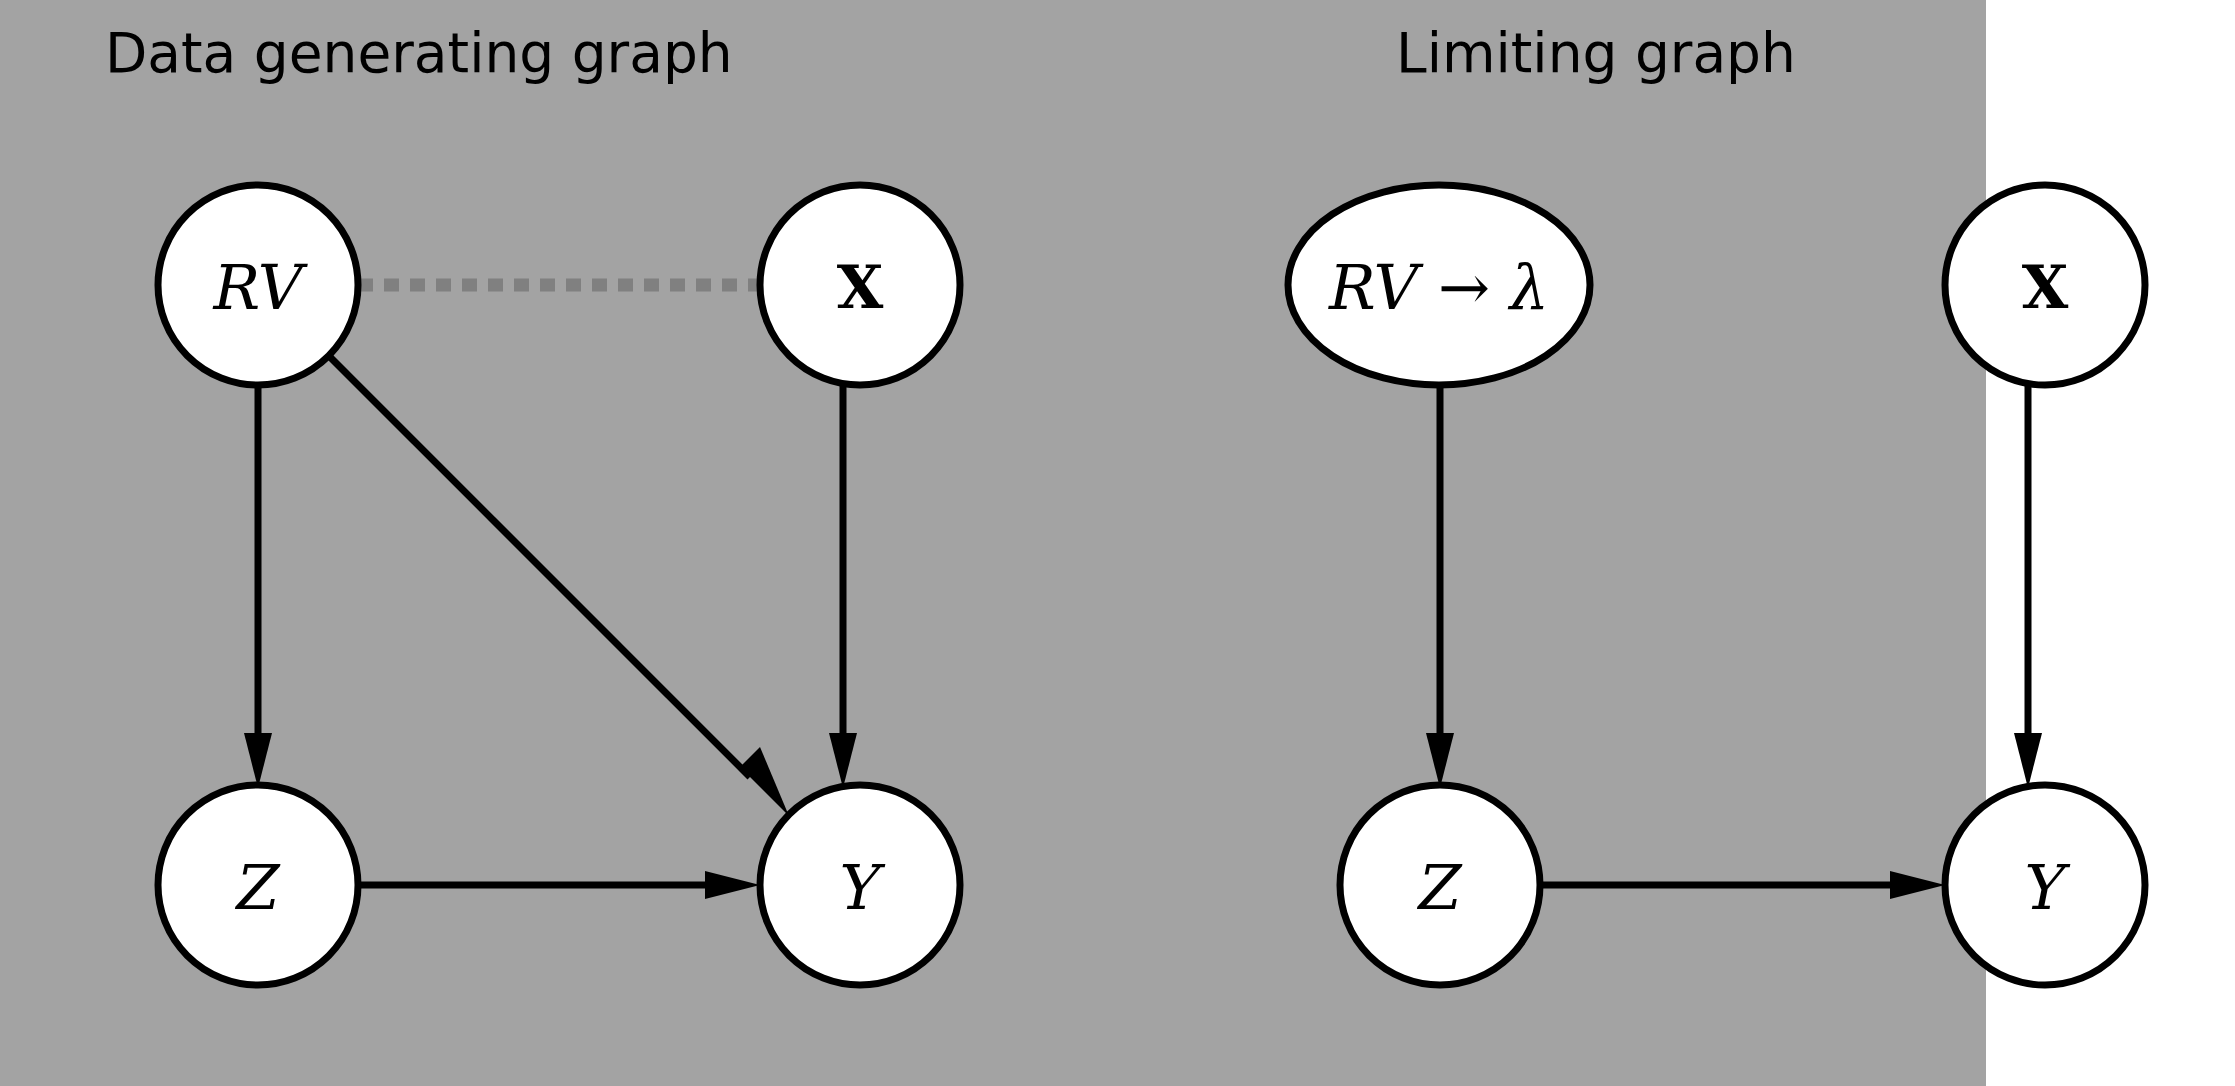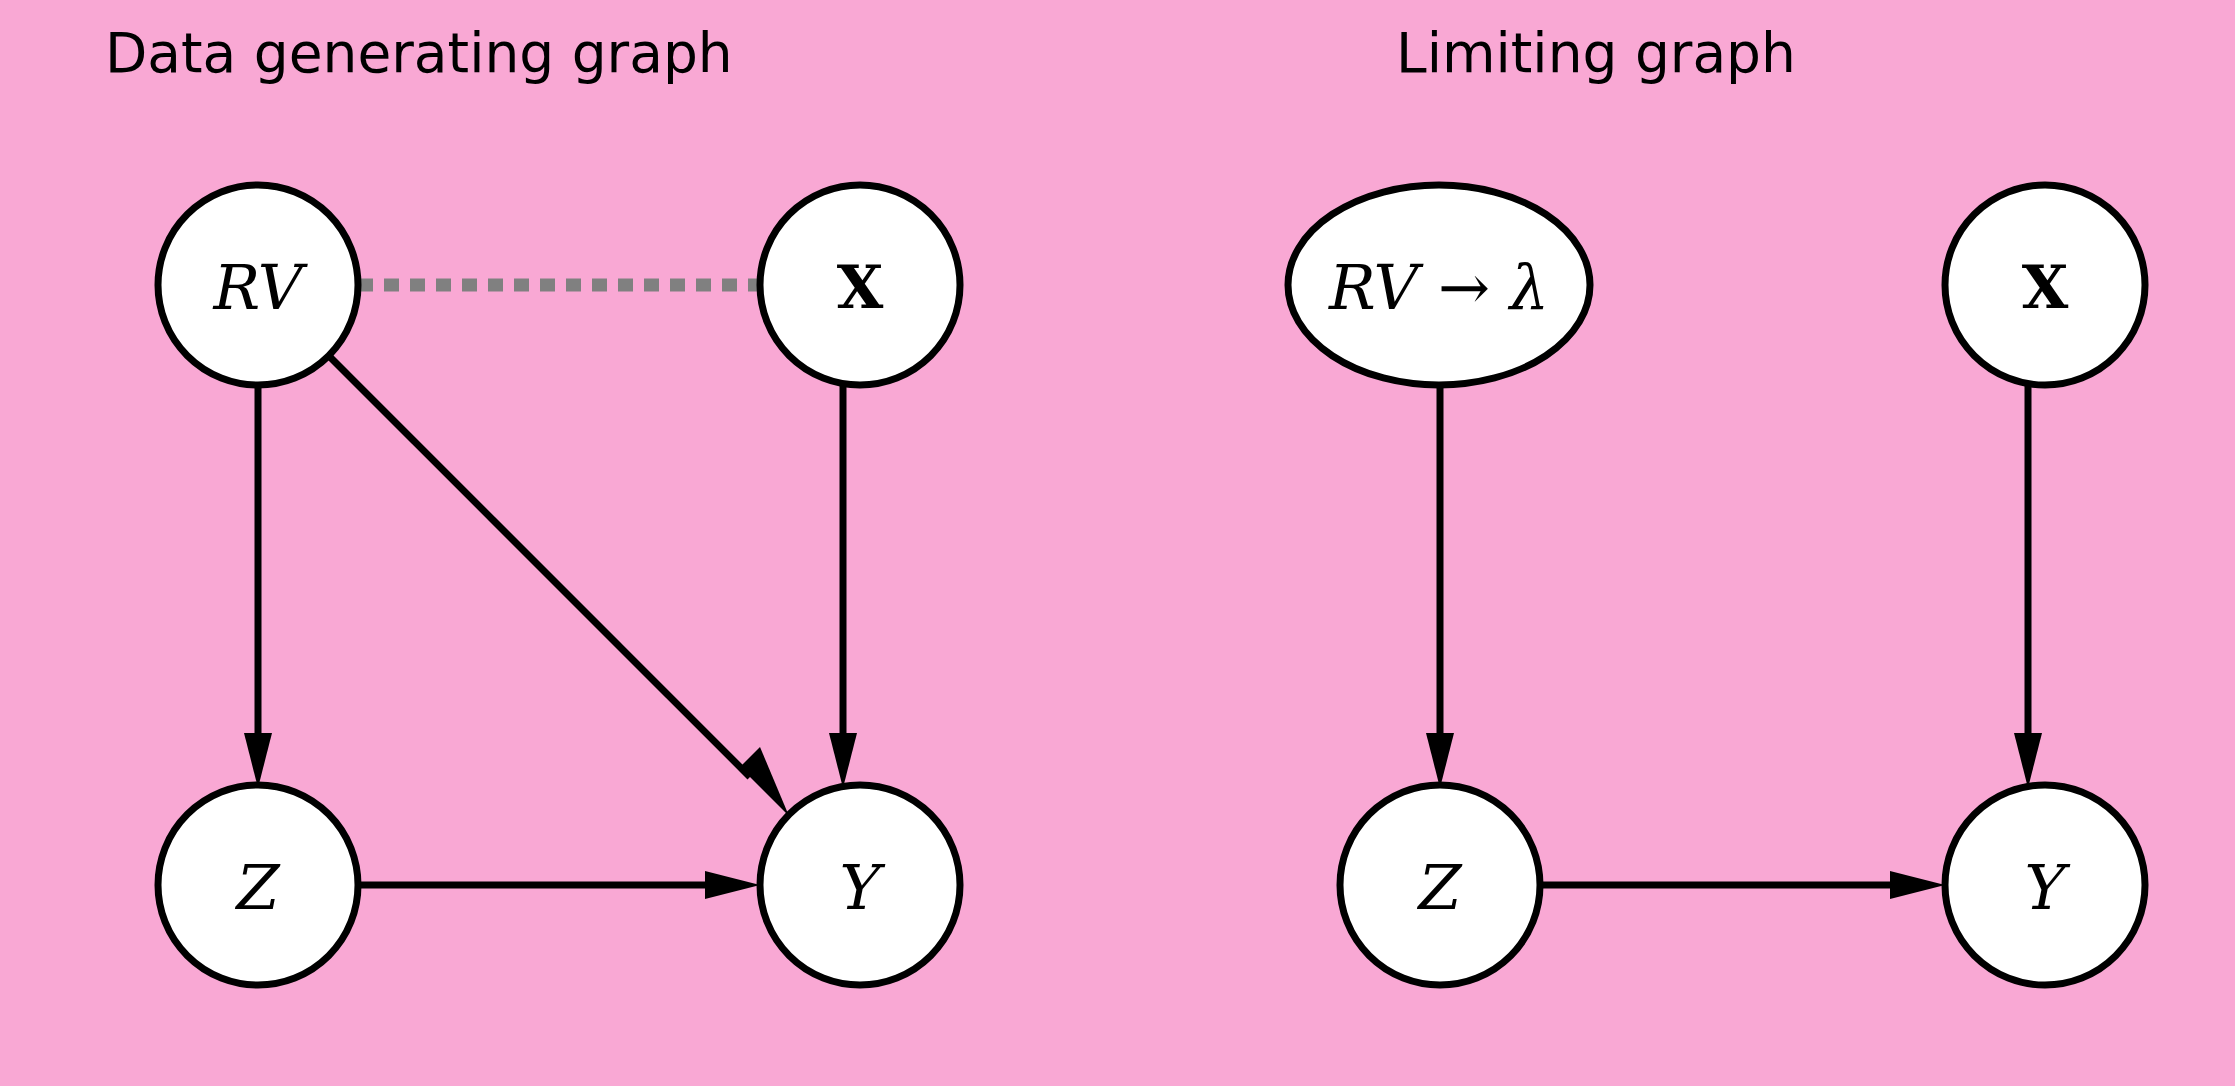--- a/index.html
+++ b/index.html
@@ -9,23 +9,23 @@
     background: #ffffff;
   }
   body {
     width: 2235px;
     height: 1086px;
     overflow: hidden;
     font-family: "DejaVu Sans", sans-serif;
   }
   #figure {
     position: relative;
-    width: 2235px;
+    width: 1986px;
     height: 1086px;
-    background: #f9a8d4;
+    background: #a3a3a3;
   }
   svg#canvas {
     position: absolute;
     top: 0;
     left: 0;
     width: 2235px;
     height: 1086px;
     display: block;
   }
   .panel-title {

